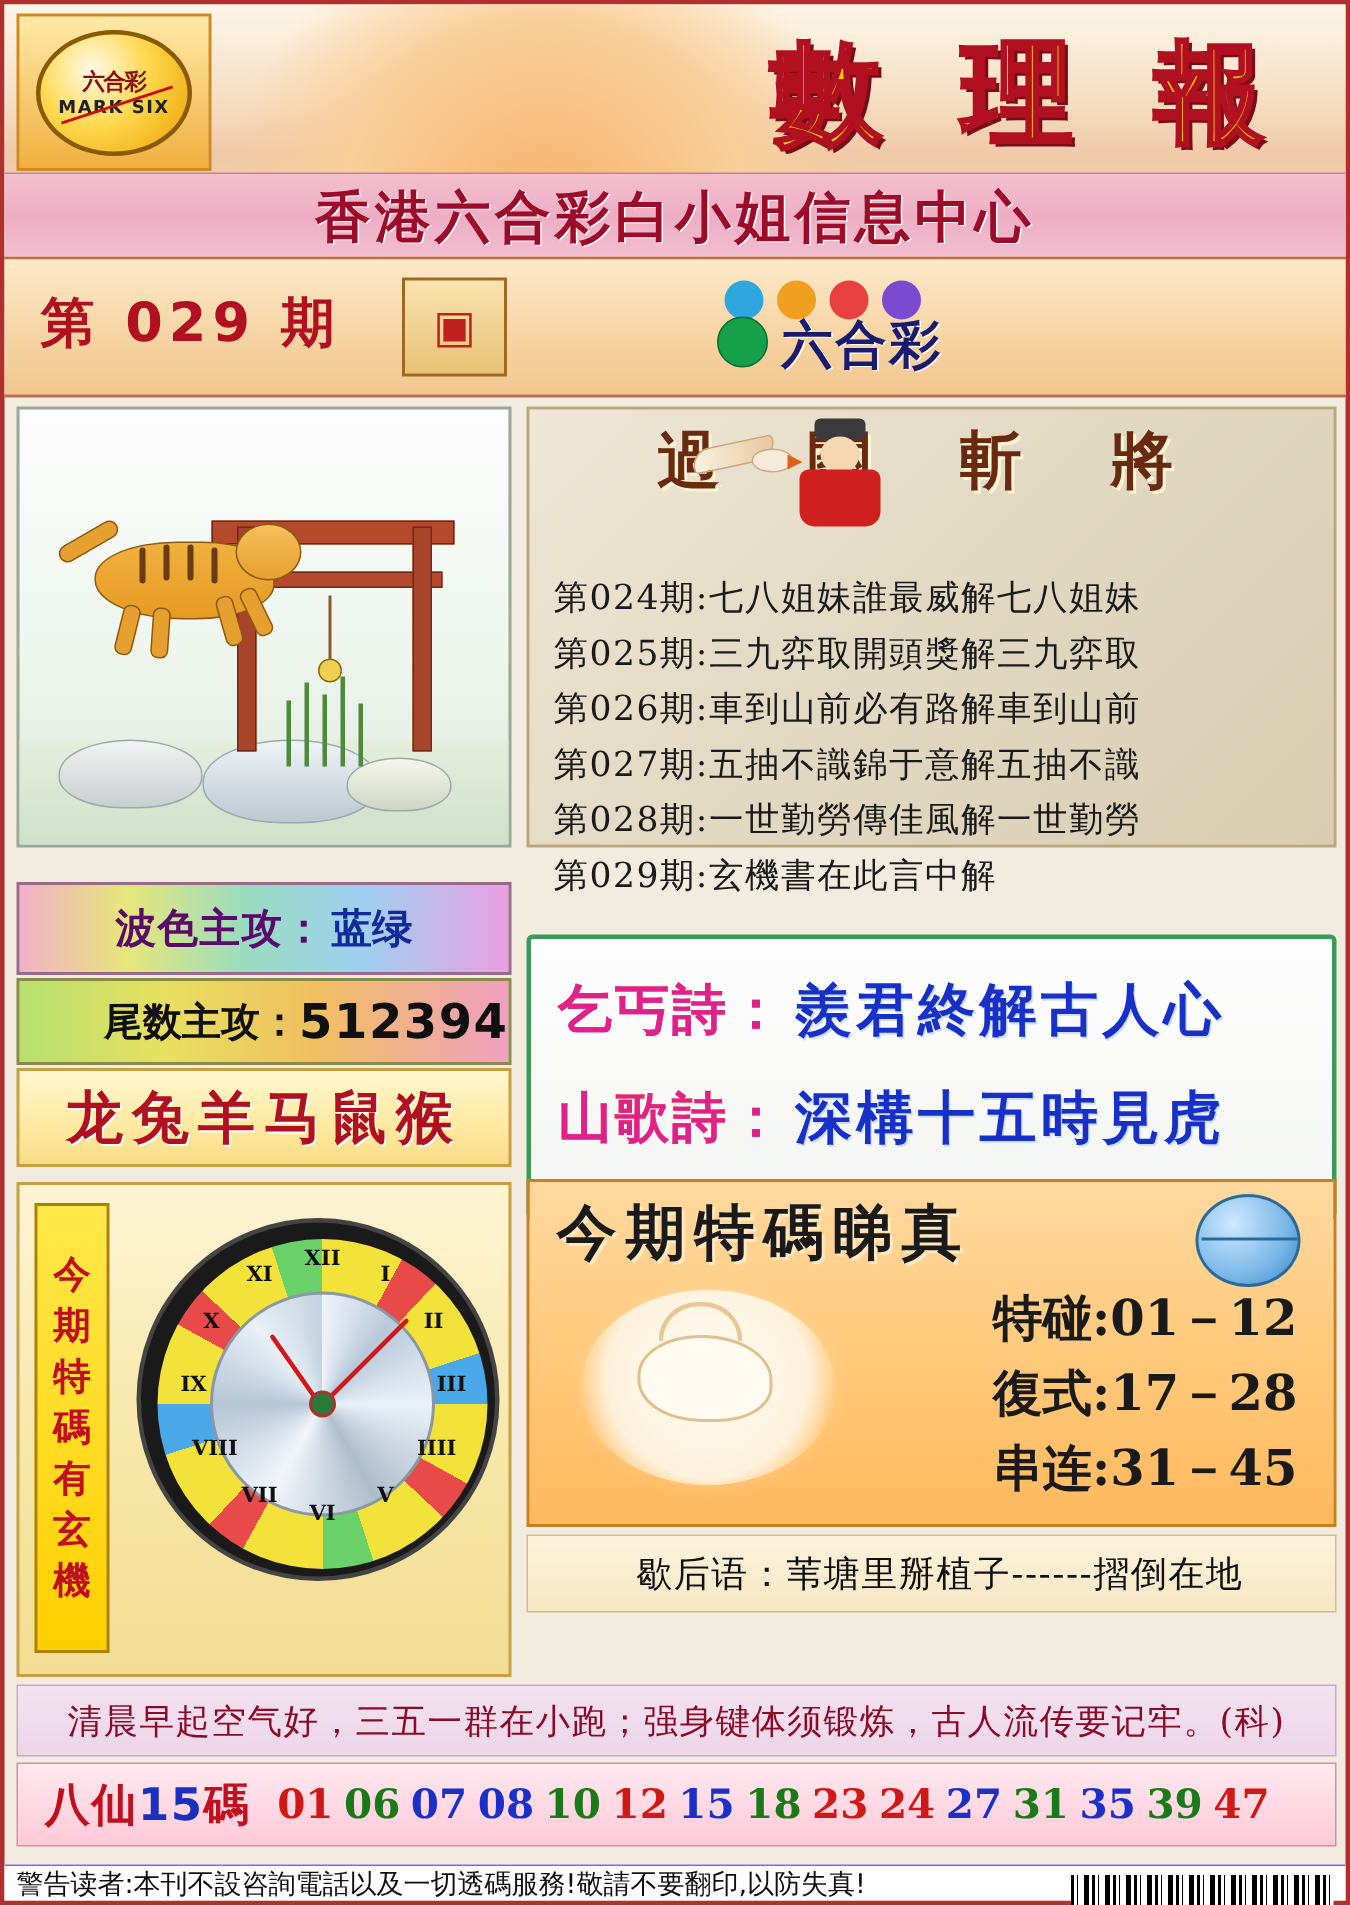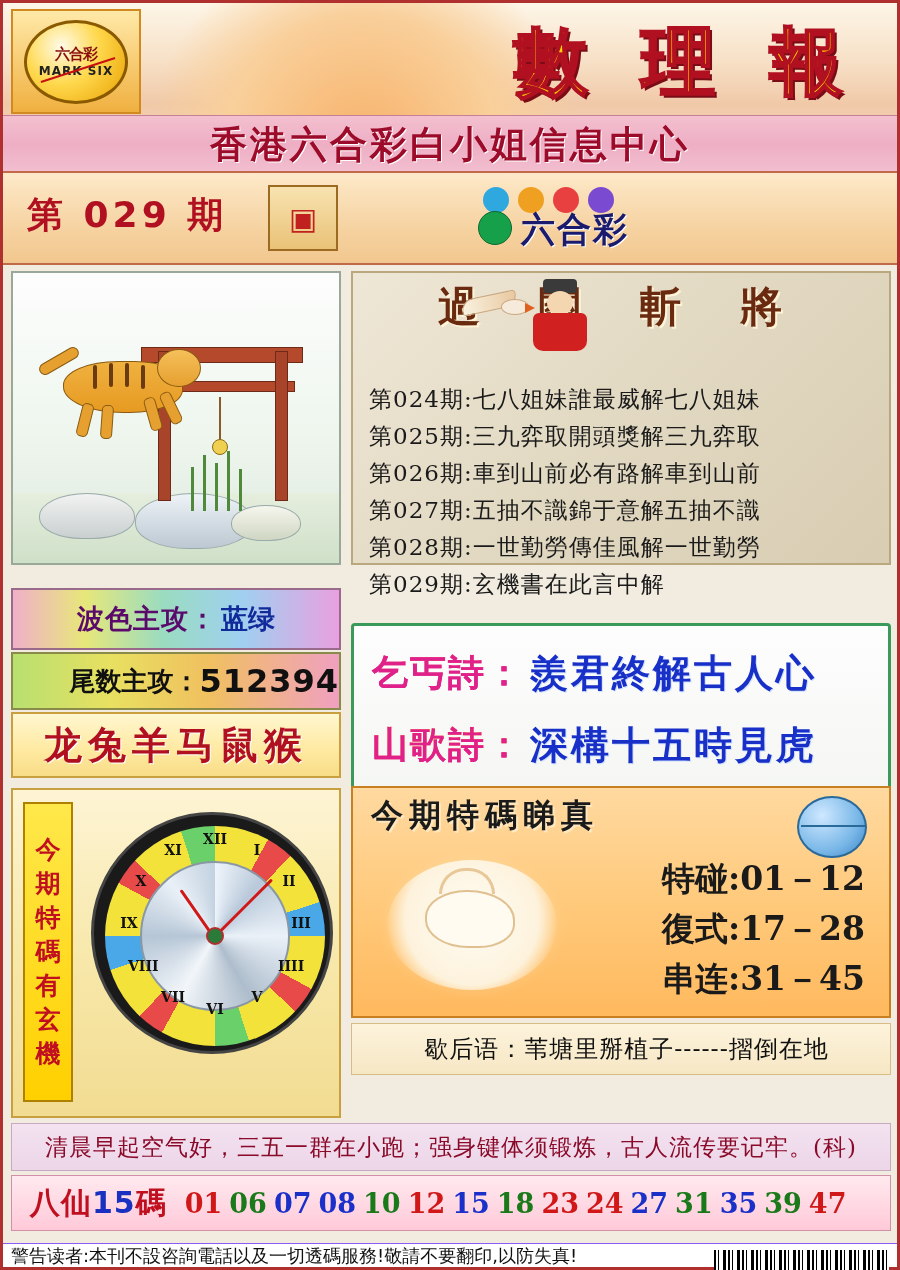--- a/index.html
+++ b/index.html
@@ -299,21 +299,21 @@
   }
 
   
   .tema {
     position:absolute; left:348px; top:783px; width:540px; height:232px;
     background:linear-gradient(180deg,#ffd9a0,#ffc878 55%,#ffb95e);
     border:2px solid #c88020;
   }
   .tema-title {
     position:absolute; left:18px; top:6px;
-    font-size:32px; font-weight:bold; letter-spacing:6px; color:#1a1a1a;
+    font-size:40px; font-weight:bold; letter-spacing:6px; color:#1a1a1a;
     text-shadow:2px 2px 0 #ffe8c0;
     text-align:right;
   }
   .tema-globe {
     position:absolute; right:22px; top:8px; width:70px;height:62px;border-radius:50%;
     background:radial-gradient(circle at 35% 30%, #cfe8ff, #7ab8e8 60%, #3a86c8 100%);
     border:2px solid #2a6a9a;
   }
   .tema-globe::after {
     content:""; position:absolute; left:2px; top:27px; width:64px;height:2px;background:#2a6a9a;

